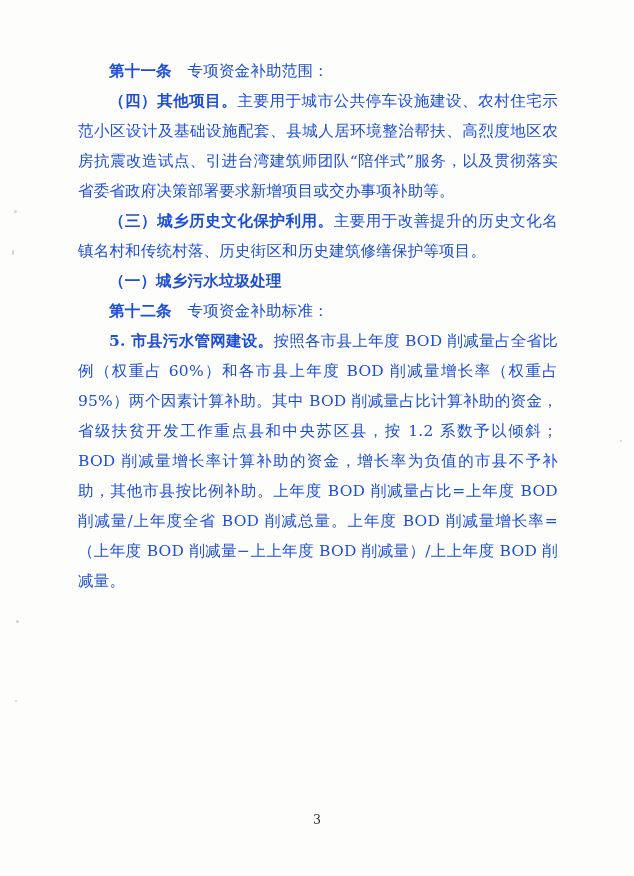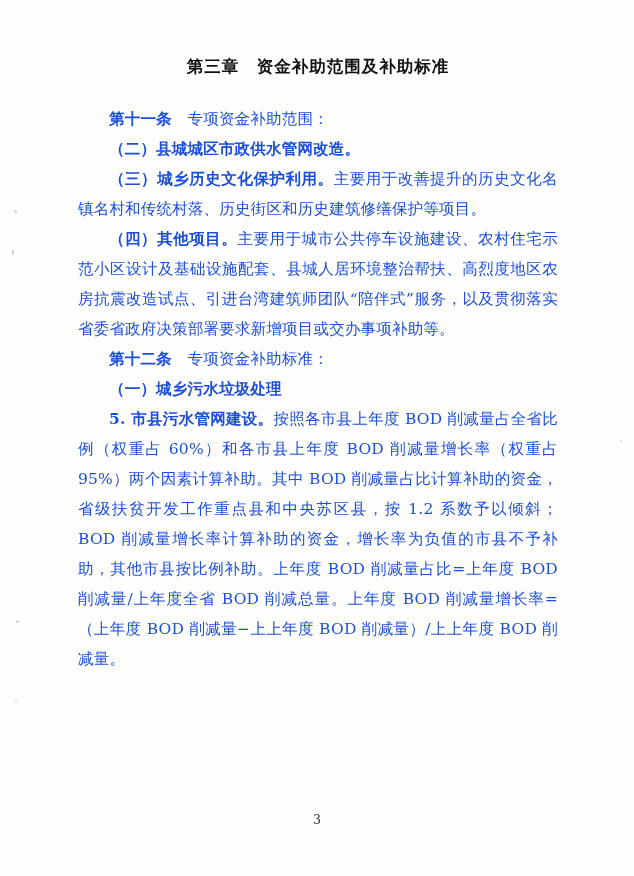--- a/index.html
+++ b/index.html
@@ -78,45 +78,41 @@
 <div class="page">
 
   <div class="speck s1"></div>
   <div class="speck s2"></div>
   <div class="speck s3"></div>
   <div class="speck s4"></div>
   <div class="speck s5"></div>
 
   <div class="page-inner">
 
-    <div class="doc-title">第三章　资金补助范围及补助标准</div>
 
     <p class="para indent">
       <span class="lead">第十一条</span><span>　专项资金补助范围：</span>
     </p>
 
 
+
     <p class="para indent">
-      <span class="lead">（二）县城城区市政供水管网改造。</span><span></span>
+      <span class="lead">（四）其他项目。</span><span>主要用于城市公共停车设施建设、农村住宅示范小区设计及基础设施配套、县城人居环境整治帮扶、高烈度地区农房抗震改造试点、引进台湾建筑师团队“陪伴式”服务，以及贯彻落实省委省政府决策部署要求新增项目或交办事项补助等。</span>
     </p>
 
     <p class="para indent">
       <span class="lead">（三）城乡历史文化保护利用。</span><span>主要用于改善提升的历史文化名镇名村和传统村落、历史街区和历史建筑修缮保护等项目。</span>
     </p>
 
     <p class="para indent">
-      <span class="lead">（四）其他项目。</span><span>主要用于城市公共停车设施建设、农村住宅示范小区设计及基础设施配套、县城人居环境整治帮扶、高烈度地区农房抗震改造试点、引进台湾建筑师团队“陪伴式”服务，以及贯彻落实省委省政府决策部署要求新增项目或交办事项补助等。</span>
+      <span class="lead">（一）城乡污水垃圾处理</span><span></span>
     </p>
 
     <p class="para indent">
       <span class="lead">第十二条</span><span>　专项资金补助标准：</span>
-    </p>
-
-    <p class="para indent">
-      <span class="lead">（一）城乡污水垃圾处理</span><span></span>
     </p>
 
     <p class="para indent">
       <span class="lead">5. 市县污水管网建设。</span><span>按照各市县上年度 BOD 削减量占全省比例（权重占 60%）和各市县上年度 BOD 削减量增长率（权重占 95%）两个因素计算补助。其中 BOD 削减量占比计算补助的资金，省级扶贫开发工作重点县和中央苏区县，按 1.2 系数予以倾斜；BOD 削减量增长率计算补助的资金，增长率为负值的市县不予补助，其他市县按比例补助。上年度 BOD 削减量占比=上年度 BOD 削减量/上年度全省 BOD 削减总量。上年度 BOD 削减量增长率=（上年度 BOD 削减量−上上年度 BOD 削减量）/上上年度 BOD 削减量。</span>
     </p>
 
   </div>
 
   <div class="page-number">3</div>
 

